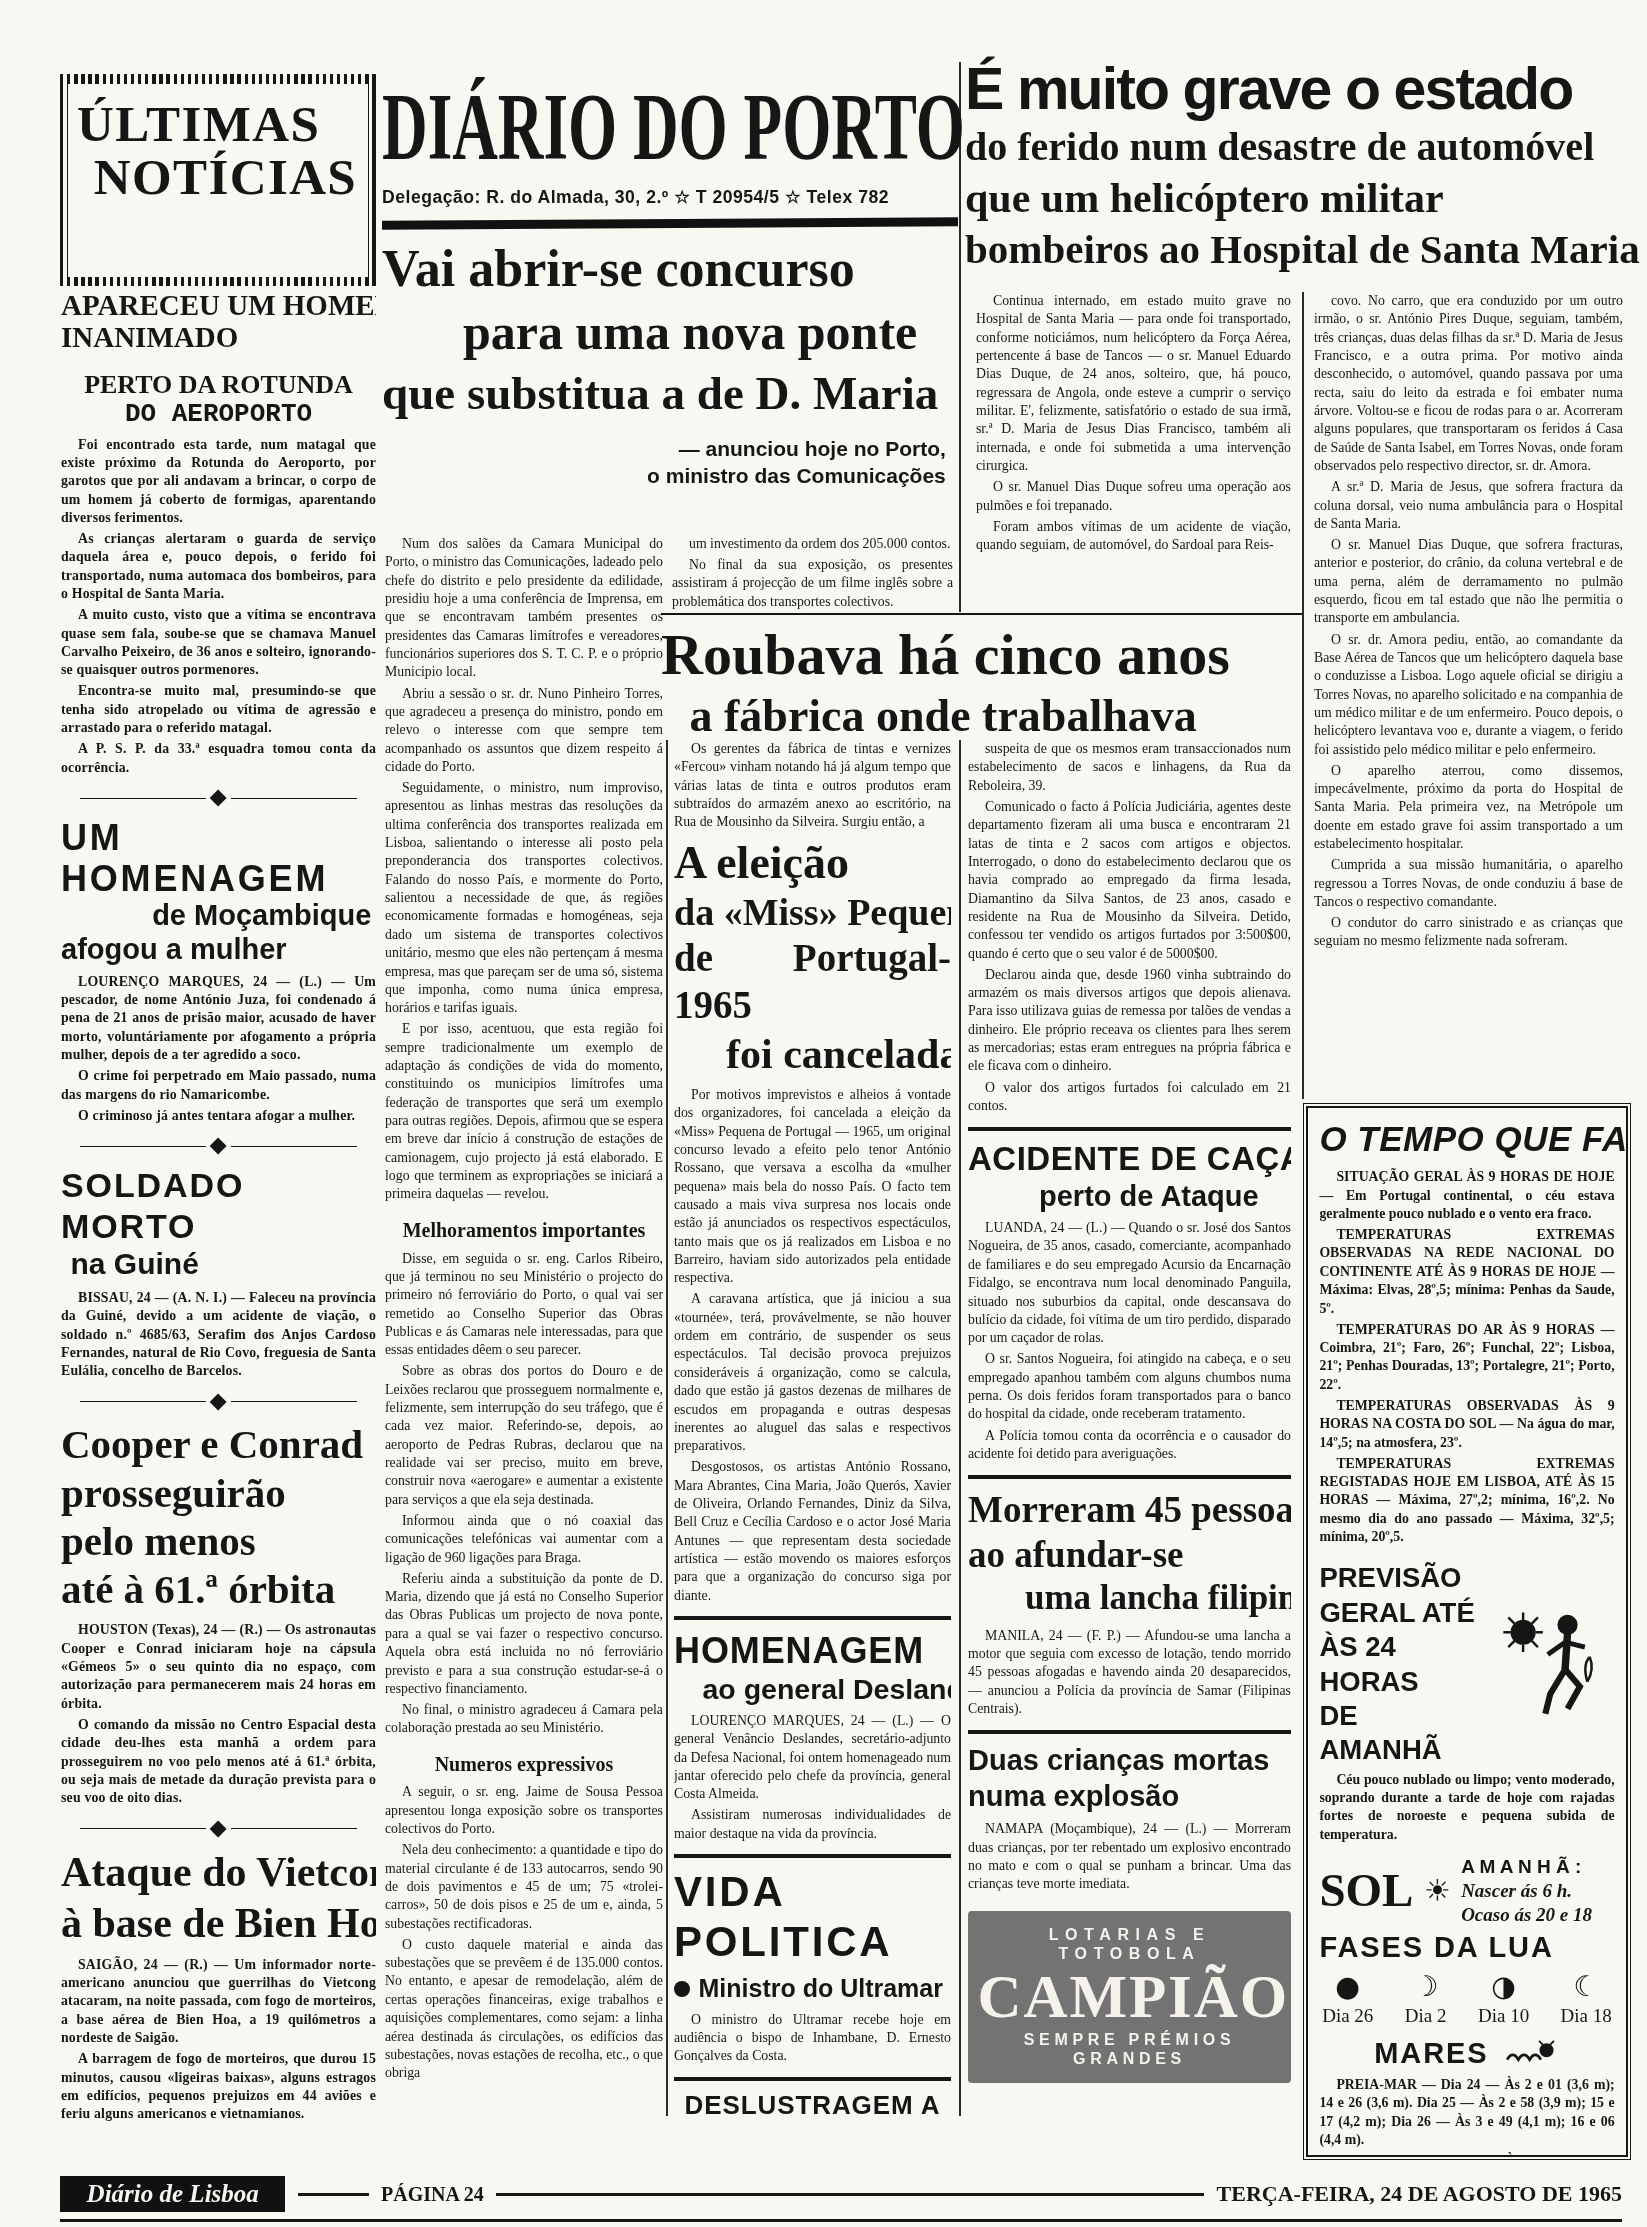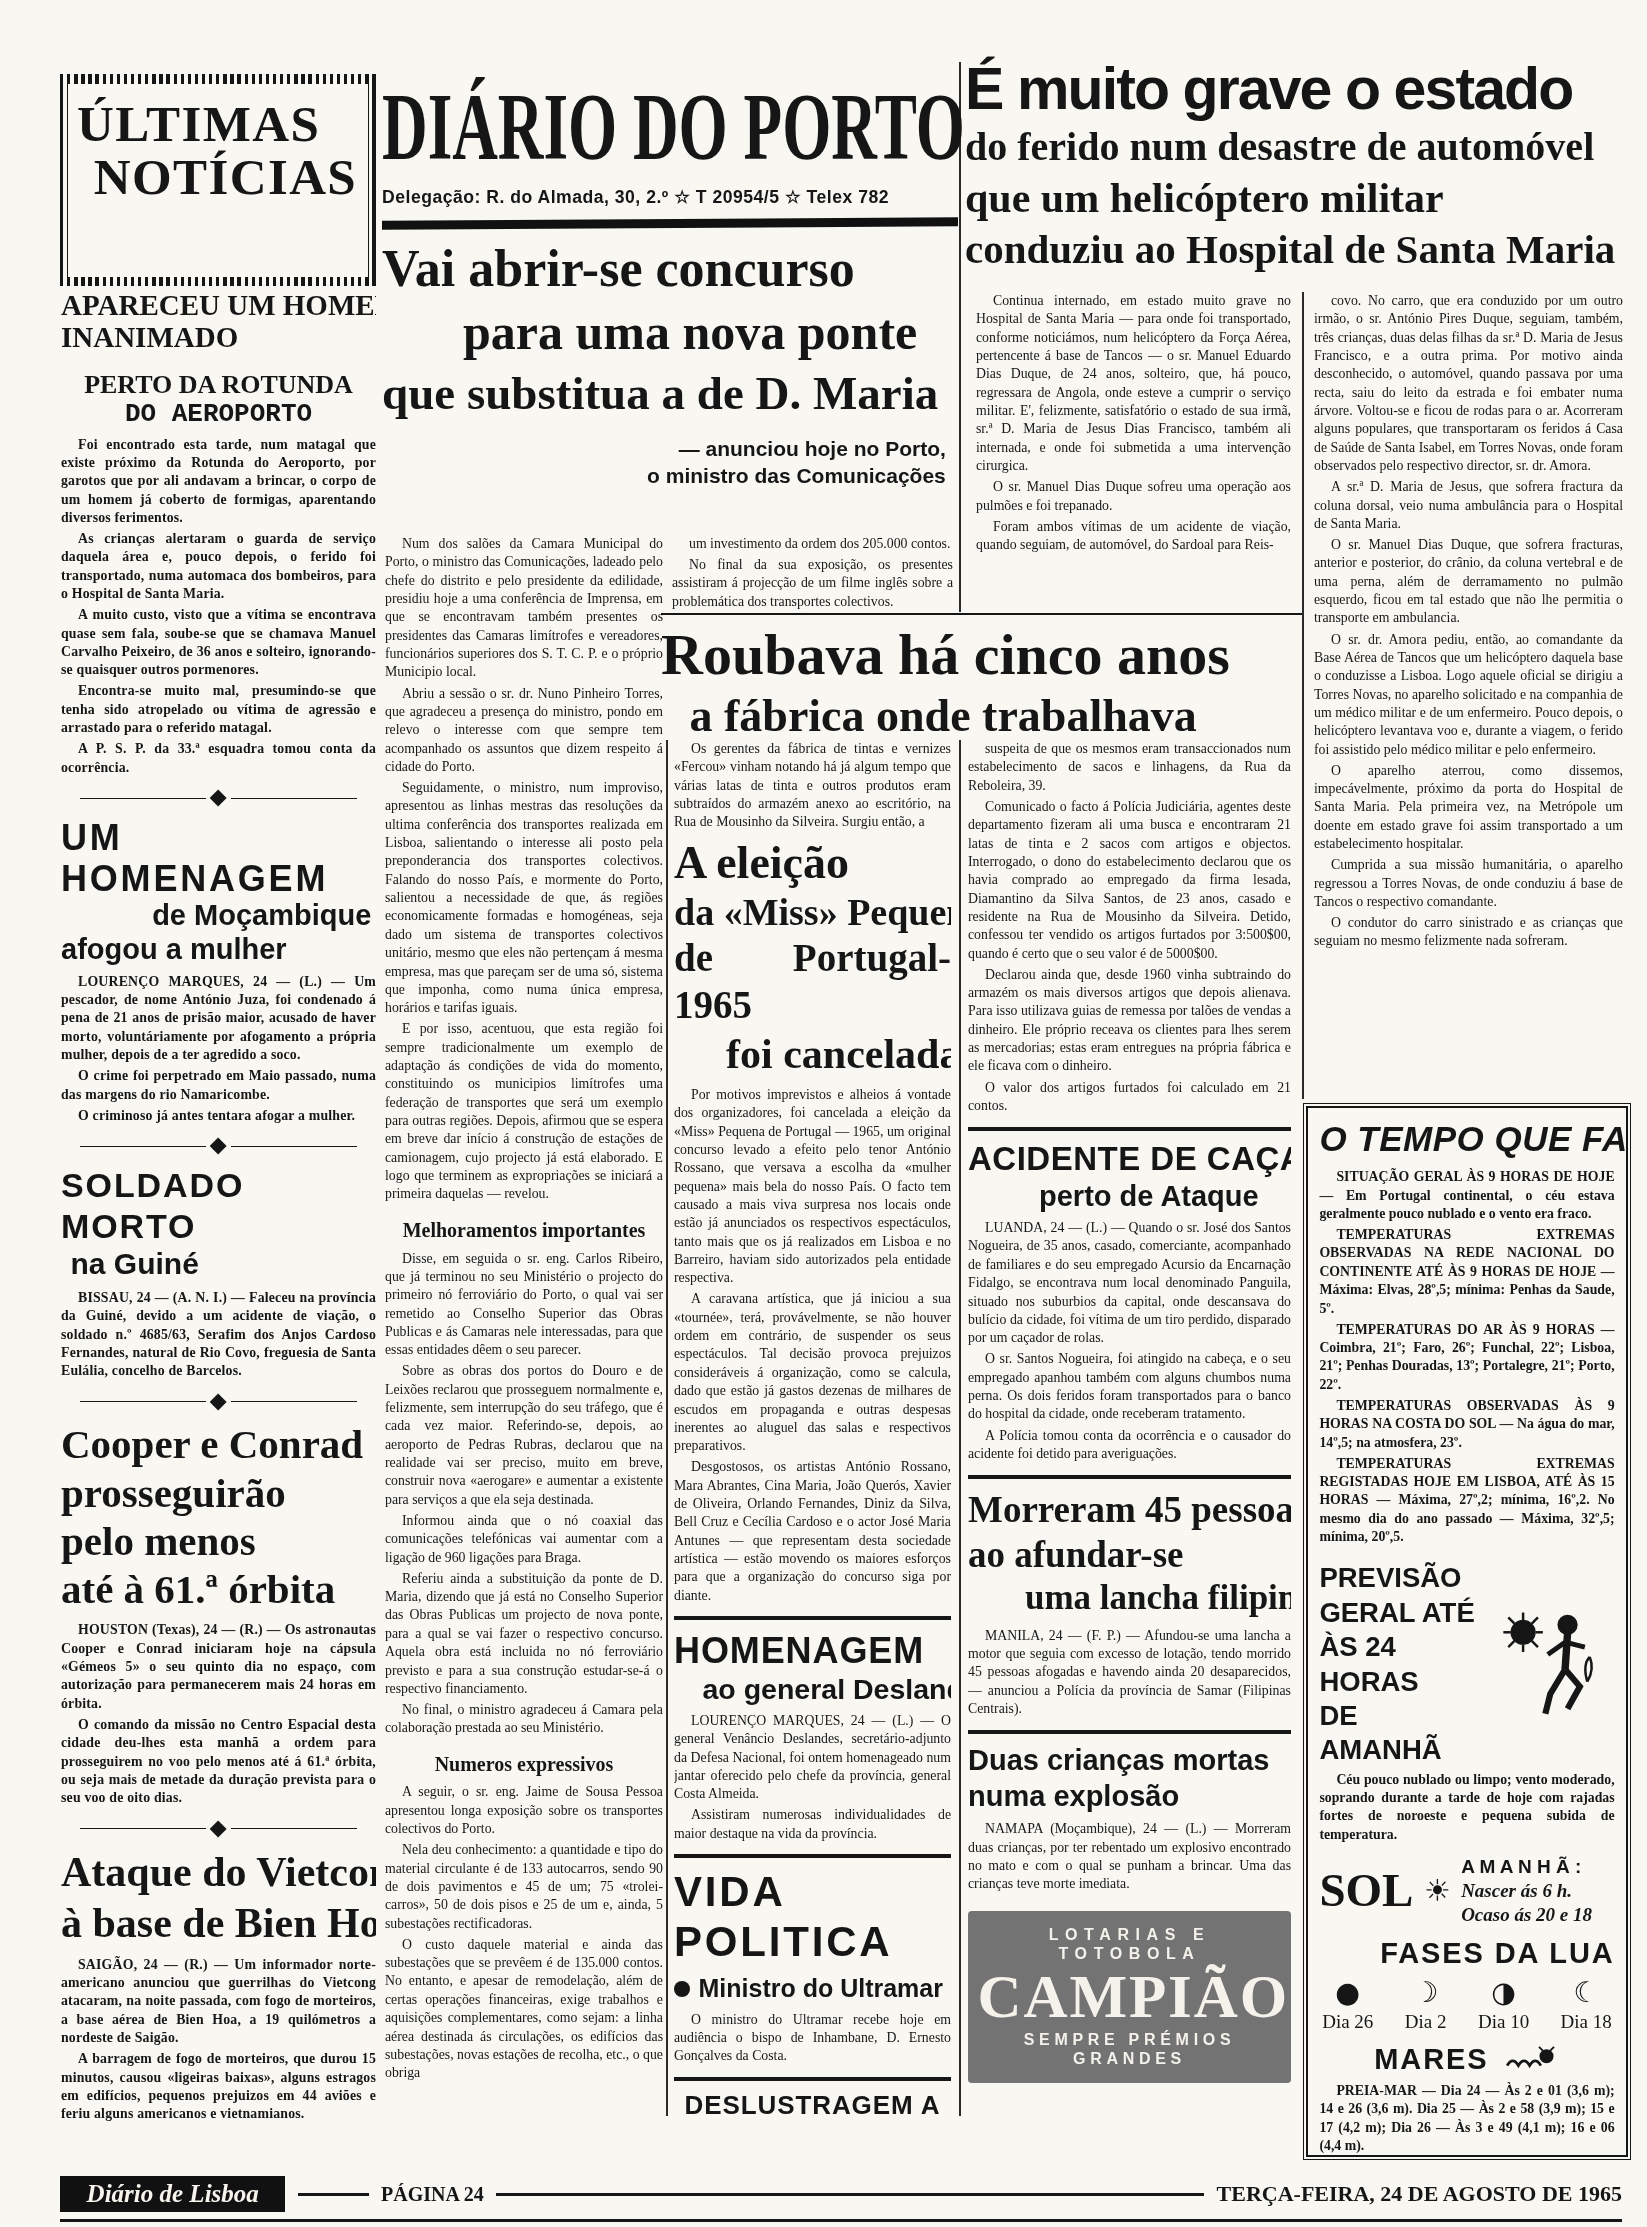--- a/index.html
+++ b/index.html
@@ -79,21 +79,21 @@
          padding:12.3px 11.4px;display:flex;flex-direction:column;overflow:hidden;background:#f8f7f2;}
   .tempo-title{font:italic 700 35px/1.1 "Liberation Sans",sans-serif;letter-spacing:0.5px;white-space:nowrap;margin-bottom:9.5px;}
   .tempo .body-text .para{font-weight:700;font-size:13.8px;}
   .prev-row{display:flex;margin:12.3px 0 2.8px 0;align-items:center;}
   .prev-title{font:700 27.5px/1.25 "Liberation Sans",sans-serif;}
   .sol-row{display:flex;align-items:center;gap:10.4px;margin-top:8.5px;}
   .sol-label{font:700 47px/1 "Liberation Serif",serif;}
   .sun-glyph{font:30px "DejaVu Sans",sans-serif;}
   .sol-lines{font:700 19px/1.25 "Liberation Sans",sans-serif;}
   .sol-lines .it{font:italic 700 19px/1.25 "Liberation Serif",serif;}
-  .fases-title{font:700 29px/1.2 "Liberation Sans",sans-serif;text-align:right;letter-spacing:1.9px;margin-top:10px;}
+  .fases-title{font:700 29px/1.2 "Liberation Sans",sans-serif;text-align:left;letter-spacing:1.9px;margin-top:4px;}
   .fases-row{display:flex;justify-content:space-between;padding:4.7px 2.8px 0 2.8px;}
   .fase{text-align:center;}
   .fase .glyph{font:28.5px/1.2 "DejaVu Sans",sans-serif;}
   .fase .lbl{font:400 19px/1.3 "Liberation Serif",serif;}
   .mares-row{display:flex;align-items:center;gap:14.2px;justify-content:center;margin-top:7.6px;}
   .mares-title{font:700 29px/1.2 "Liberation Sans",sans-serif;letter-spacing:1.9px;}
   
   .footer{position:absolute;left:60px;top:2176px;width:1562px;display:flex;align-items:center;gap:12.3px;}
   .foot-logo{background:#111;color:#f6f4ec;font:italic 700 25px/1 "Liberation Serif",serif;padding:4.7px 26.6px 6.6px 26.6px;white-space:nowrap;}
   .foot-line{border-top:3.3px solid #161616;width:71px;}
@@ -122,21 +122,21 @@
   <div class="masthead" data-name="masthead">
     <div class="mast-title" data-name="masthead-title">DIÁRIO DO PORTO</div>
     <div class="mast-del" data-name="masthead-delegation">Delegação: R. do Almada, 30, 2.º ☆ T 20954/5 ☆ Telex 782</div>
     <div class="mast-rule" data-name="masthead-rule"></div>
   </div>
 
   <div class="grave-head" data-name="grave-headline">
     <div class="grave-l1" data-name="grave-headline-line1">É muito grave o estado</div>
     <div class="grave-l2" data-name="grave-headline-line2">do ferido num desastre de automóvel</div>
     <div class="grave-l3" data-name="grave-headline-line3">que um helicóptero militar</div>
-    <div class="grave-l4" data-name="grave-headline-line4">conduziu ao Hospital de Santa Maria</div>
+    <div class="grave-l4" data-name="grave-headline-line4">bombeiros ao Hospital de Santa Maria</div>
   </div>
 
   <div class="ponte-head" data-name="ponte-headline">
     <div class="ponte-l1" data-name="ponte-headline-line1">Vai abrir-se concurso</div>
     <div class="ponte-l2" data-name="ponte-headline-line2">para uma nova ponte</div>
     <div class="ponte-l3" data-name="ponte-headline-line3">que substitua a de D. Maria</div>
     <div class="ponte-k" data-name="ponte-kicker-line1" style="margin-top:12.3px;">— anunciou hoje no Porto,</div>
     <div class="ponte-k" data-name="ponte-kicker-line2">o ministro das Comunicações</div>
   </div>
 

